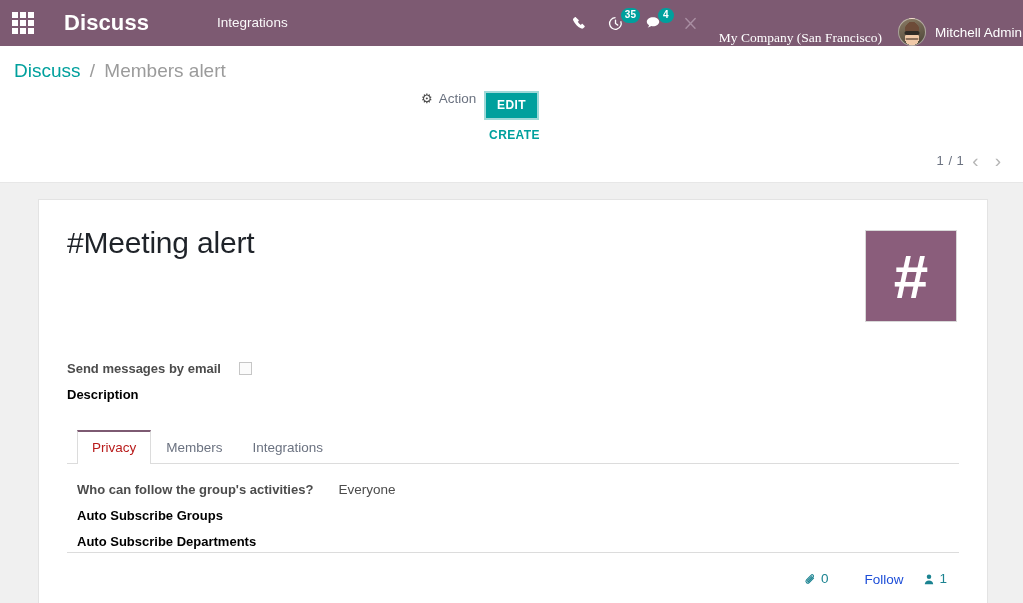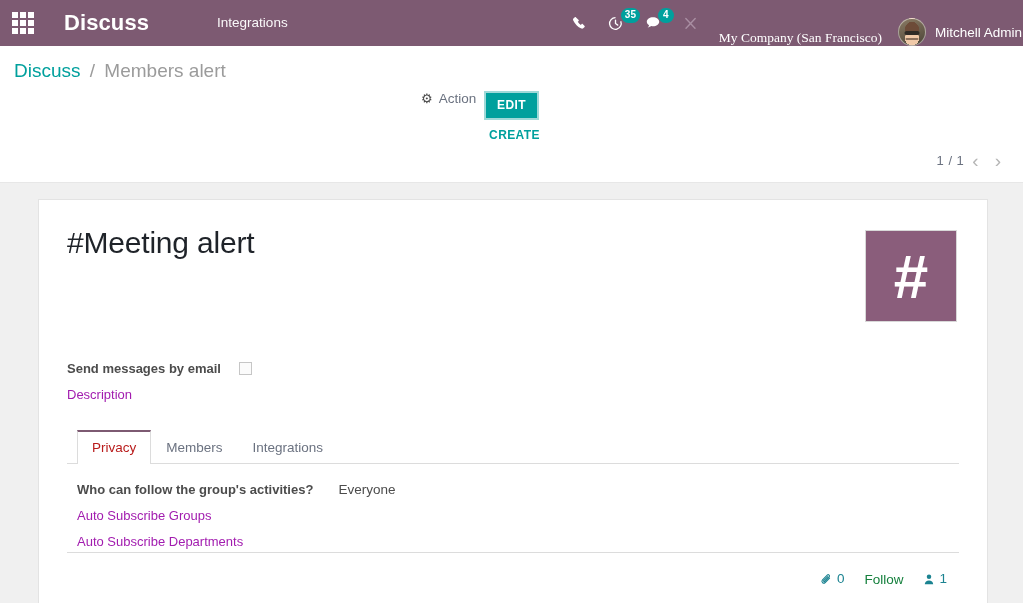--- a/index.html
+++ b/index.html
@@ -247,22 +247,22 @@
     min-height: 24px;
     margin-bottom: 2px;
   }
   .field-label {
     font-size: 13px;
     font-weight: bold;
     color: #4c4c4c;
     white-space: nowrap;
   }
   .field-label.placeholder {
-    font-weight: normal;
-    color: #a21caf;
+    font-weight: bold;
+    color: #000000;
   }
   .ro-checkbox {
     width: 13px; height: 13px;
     border: 1px solid #c6c6c6;
     background: #fbfbfb;
     margin-left: 18px;
     display: inline-block;
     cursor: pointer;
   }
 
@@ -323,21 +323,21 @@
   }
   .chatter-btn {
     display: flex;
     align-items: center;
     gap: 4px;
     color: #1b8391;
     cursor: pointer;
     line-height: 16px;
   }
   .chatter-btn .glyph { font-size: 13px; line-height: 16px; }
-  #follow-button { color: #15803d; cursor: pointer; }
+  #follow-button { color: #1d4ed8; cursor: pointer; margin-left: 16px; }
 </style>
 </head>
 <body>
 
 <div id="navbar">
 
   <div id="apps-menu">
     <span class="grid-icon">
       <i></i>
         <i></i>

